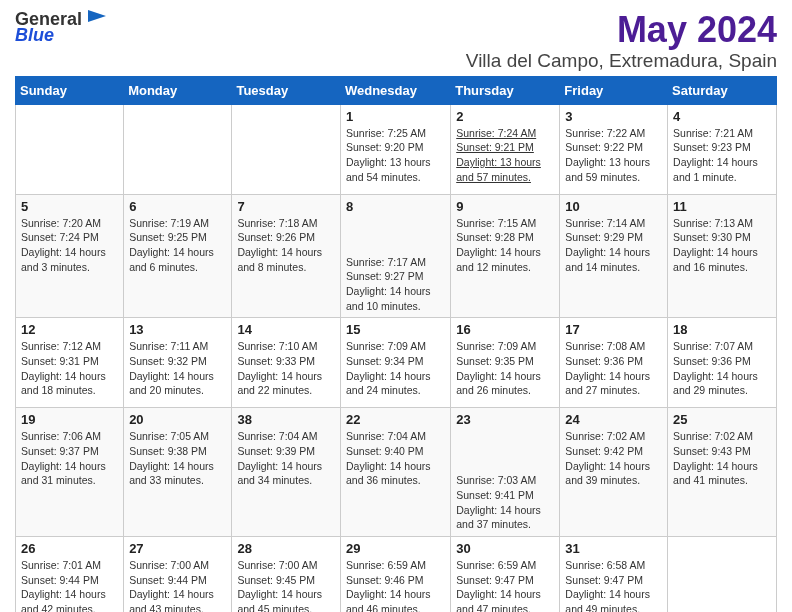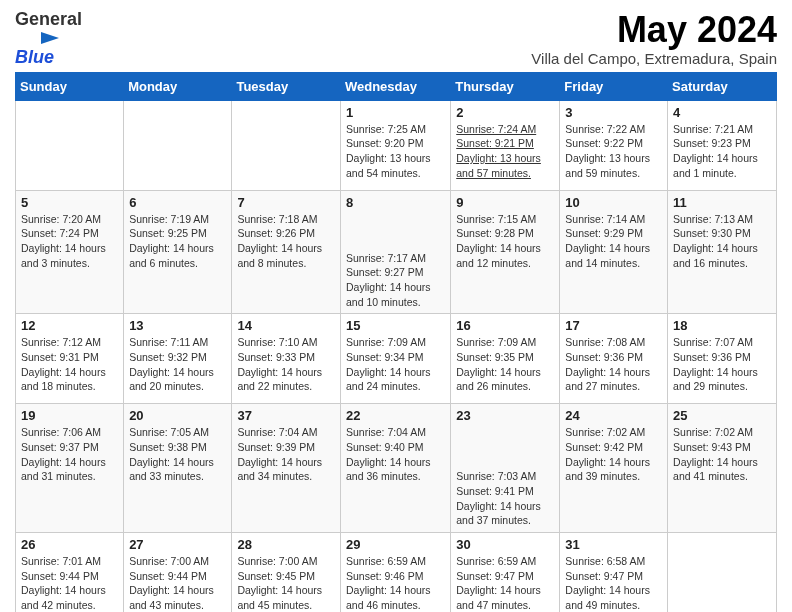--- a/index.html
+++ b/index.html
@@ -33,25 +33,25 @@
       height: 22px;
       margin-left: 2px;
       margin-top: -2px;
     }
     .title-block {
       text-align: right;
     }
     .month-title {
       font-size: 36px;
       font-weight: bold;
-      color: #000000;
+      color: #4c1d95;
       line-height: 1.1;
     }
     .location {
-      font-size: 15px;
+      font-size: 19px;
       color: #444;
     }
     .calendar {
       width: 100%;
       border-collapse: collapse;
       font-size: 11px;
     }
     .calendar thead th {
       background-color: #1565c0;
       color: #fff;
@@ -86,21 +86,21 @@
       background-color: #fff;
     }
     .empty { background-color: #fff !important; }
   </style>
 </head>
 <body>
 
 <div class="header">
   <div class="logo">
     <div>
-      <div style="display:flex;align-items:center;gap:2px;flex-direction:column;">
+      <div style="display:flex;align-items:center;gap:2px;">
         <span class="logo-text logo-general">General</span>
         <svg class="logo-icon" viewBox="0 0 22 22" xmlns="http://www.w3.org/2000/svg">
           <polygon points="2,2 20,8 2,14" fill="#1565c0"></polygon>
         </svg>
       </div>
       <div class="logo-text logo-blue" style="margin-top:-4px;">Blue</div>
     </div>
   </div>
   <div class="title-block">
     <div class="month-title">May 2024</div>
@@ -246,21 +246,21 @@
 Sunset: 9:37 PM
 Daylight: 14 hours and 31 minutes.</div>
         </td>
         <td>
           <div class="day-num">20</div>
           <div class="day-info" style="white-space: pre-line;">Sunrise: 7:05 AM
 Sunset: 9:38 PM
 Daylight: 14 hours and 33 minutes.</div>
         </td>
         <td>
-          <div class="day-num">37</div>
+          <div class="day-num">38</div>
           <div class="day-info" style="white-space: pre-line;">Sunrise: 7:04 AM
 Sunset: 9:39 PM
 Daylight: 14 hours and 34 minutes.</div>
         </td>
         <td>
           <div class="day-num">22</div>
           <div class="day-info" style="white-space: pre-line;">Sunrise: 7:04 AM
 Sunset: 9:40 PM
 Daylight: 14 hours and 36 minutes.</div>
         </td>

